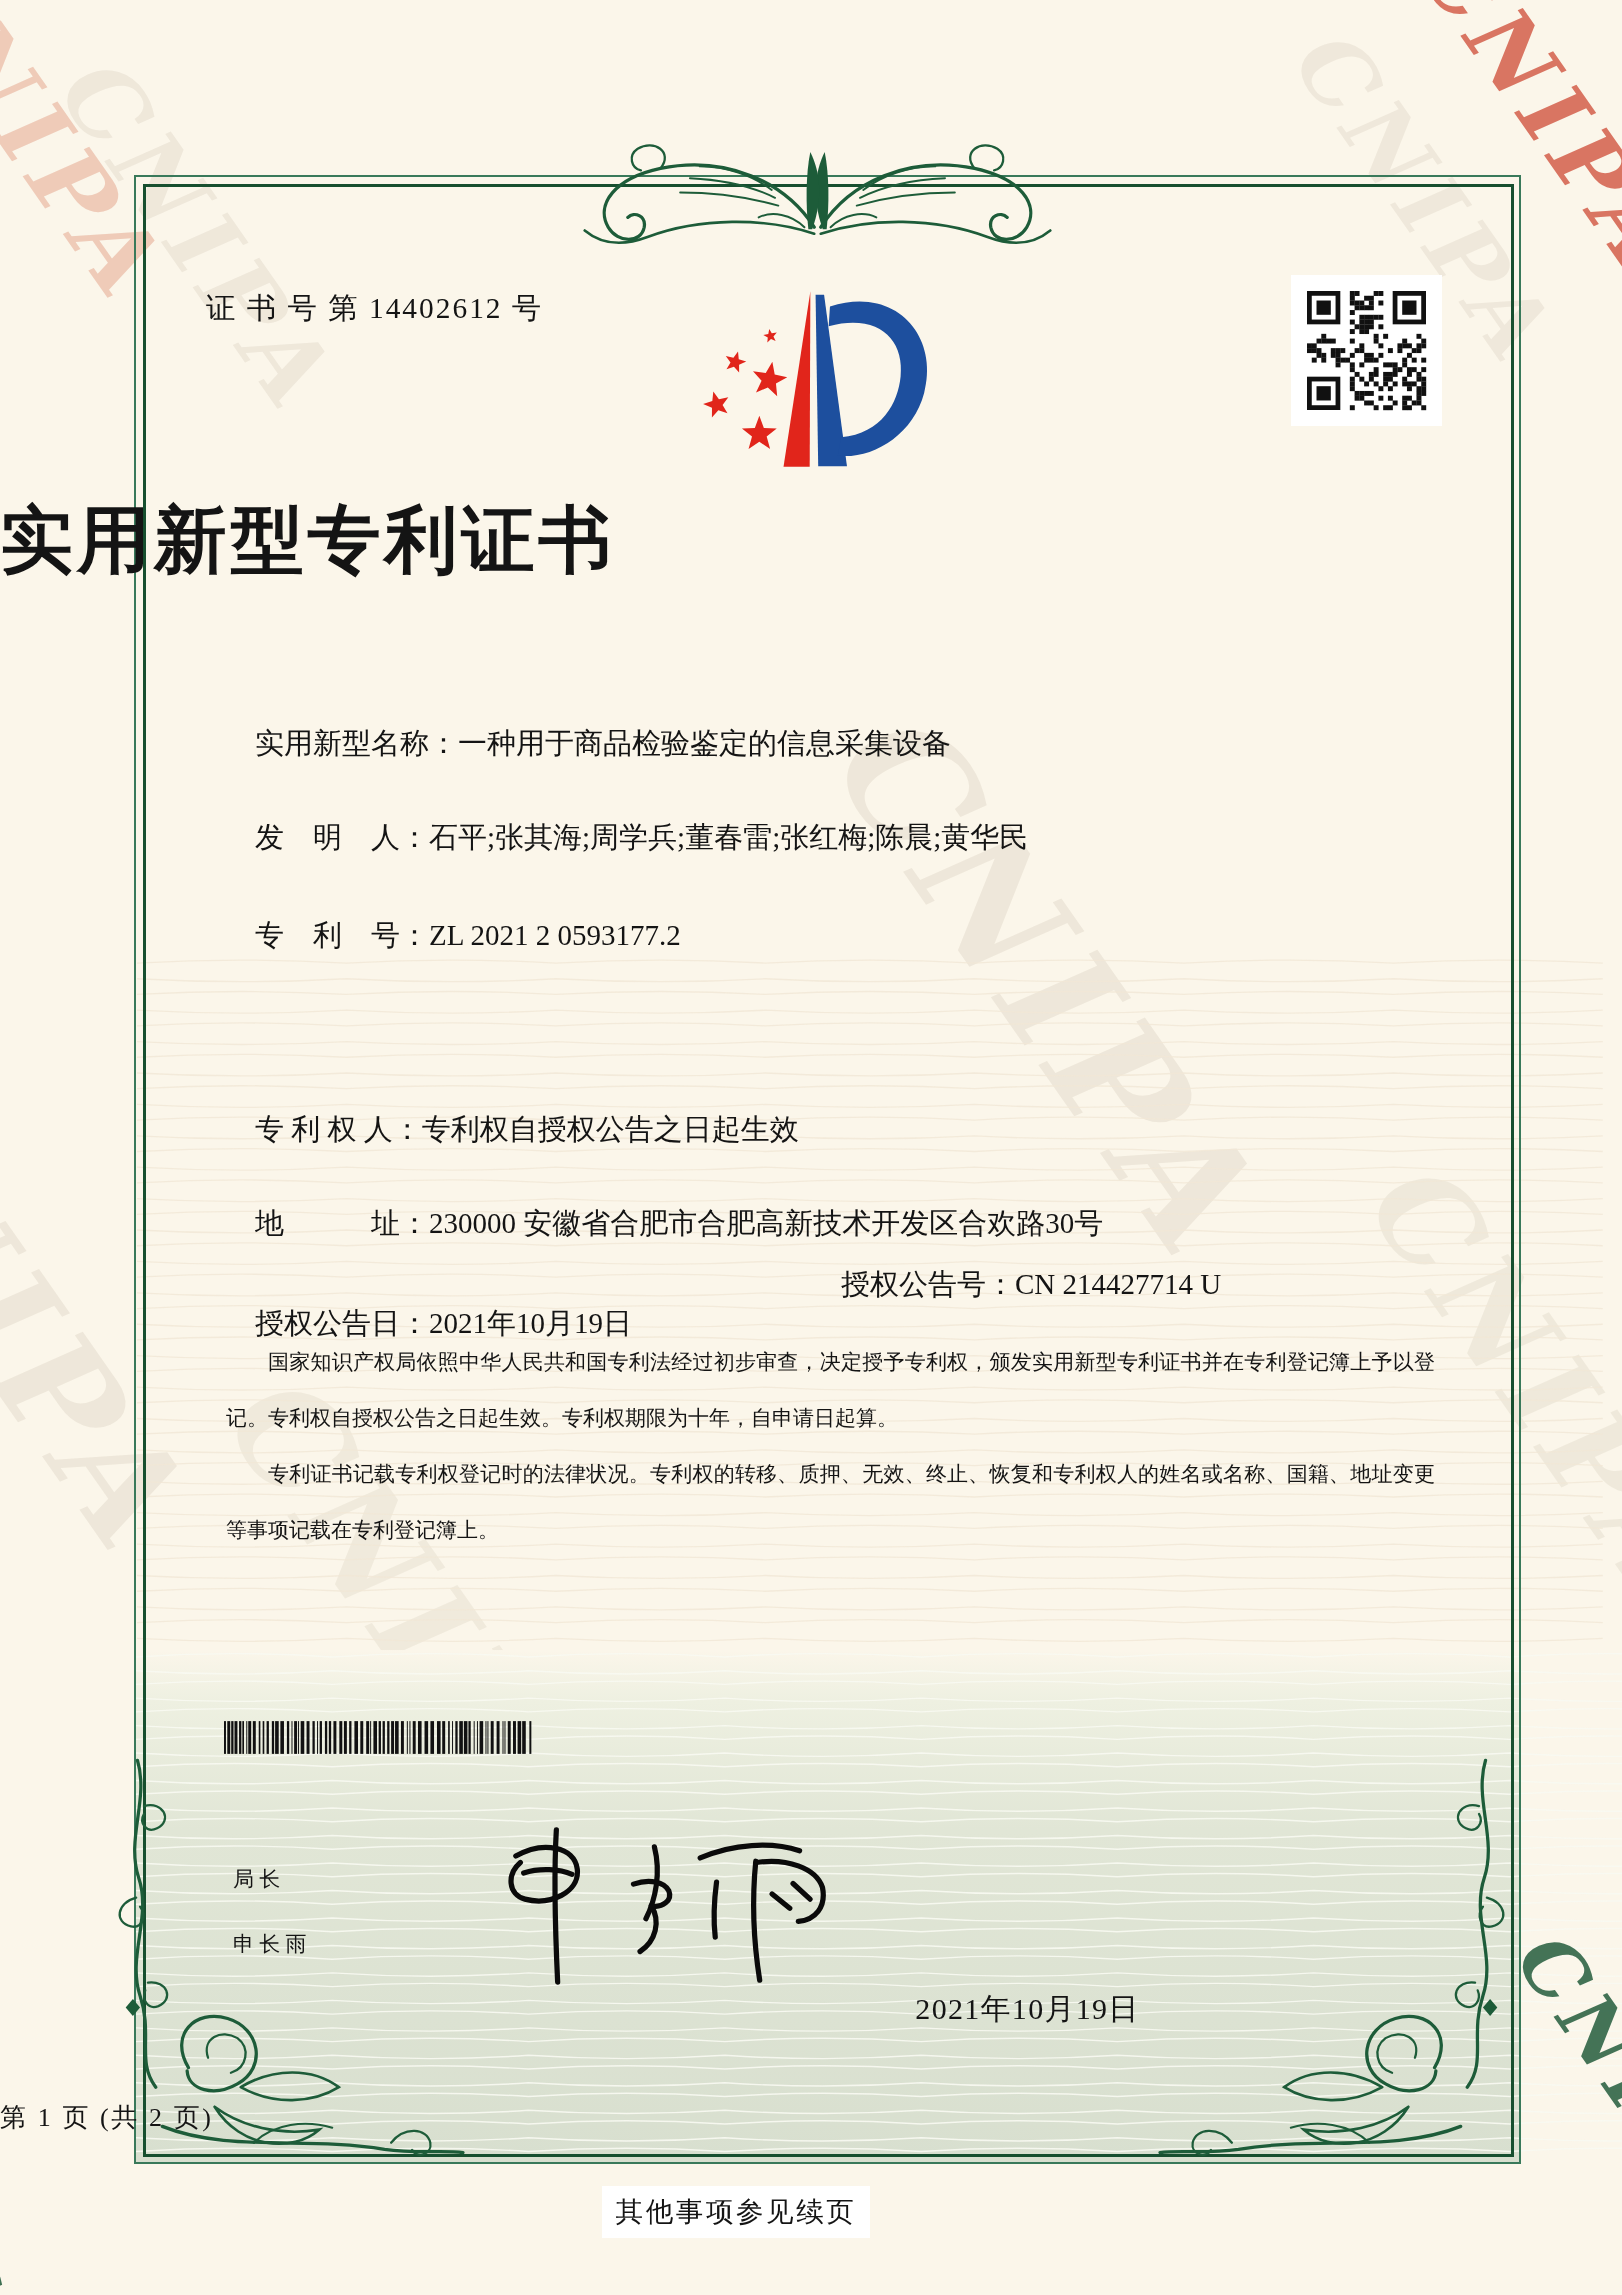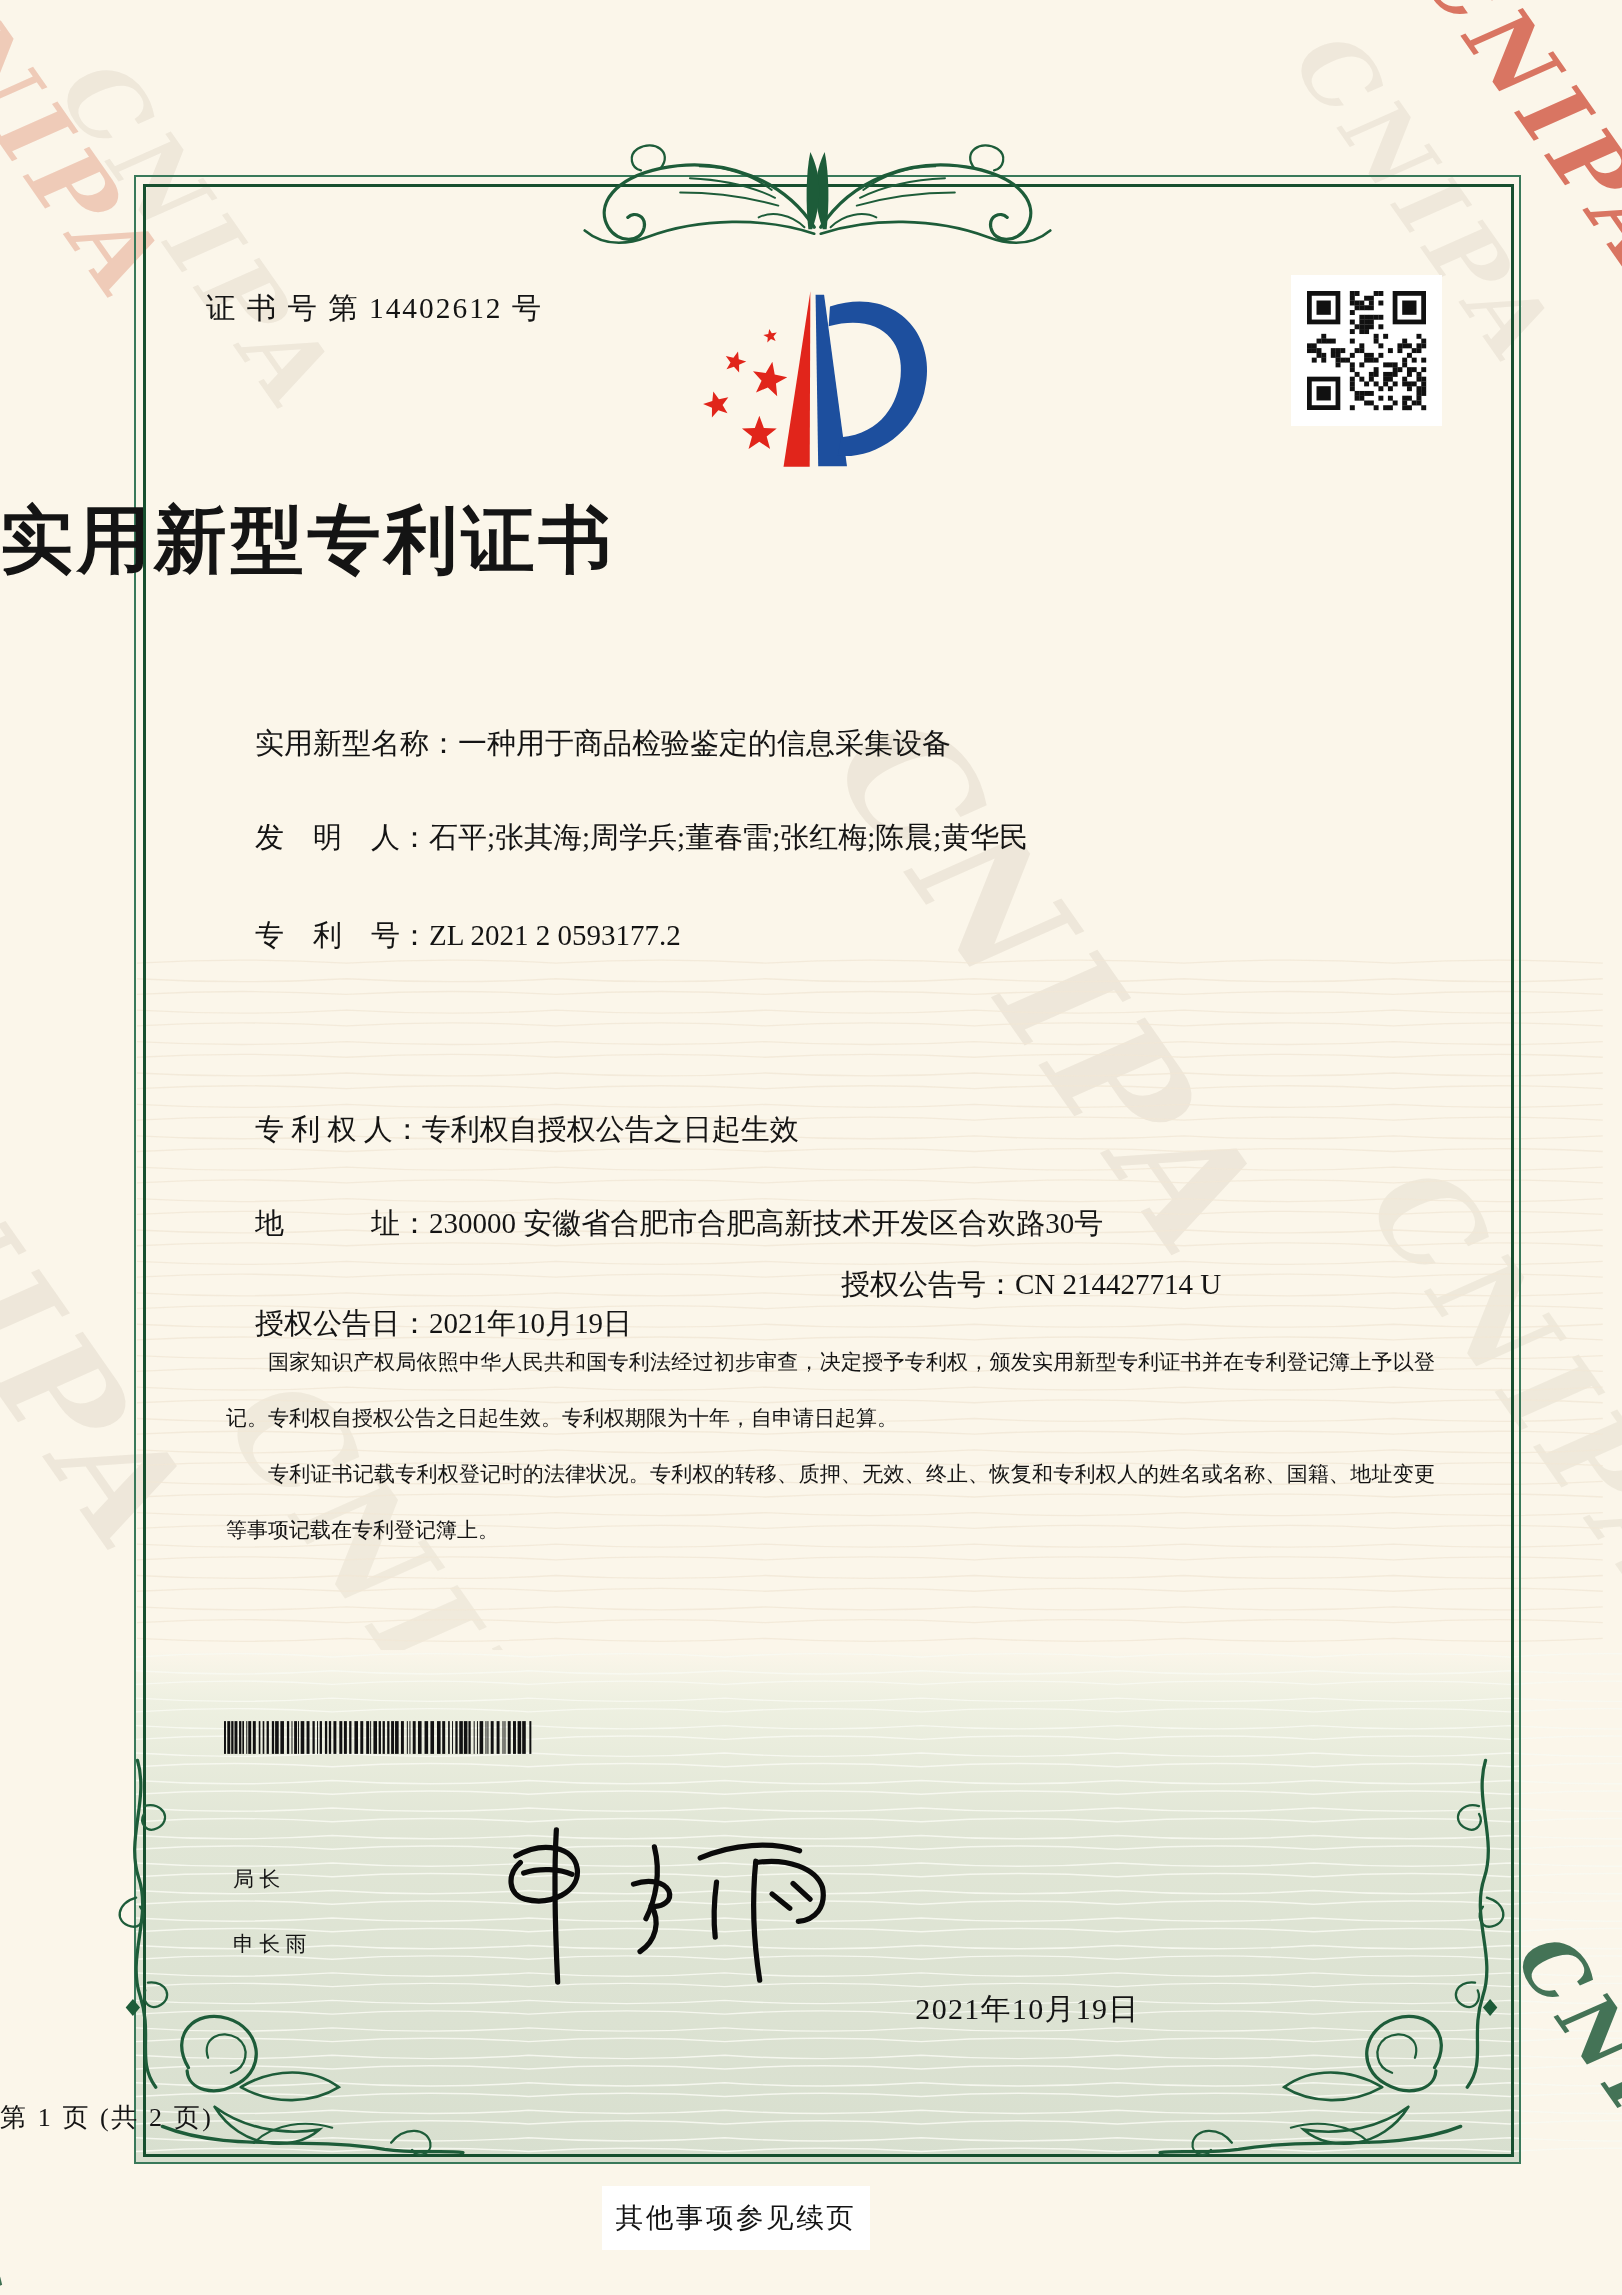--- a/index.html
+++ b/index.html
@@ -10,21 +10,21 @@
       transform-origin:0 0;transform:rotate(55deg);white-space:nowrap;pointer-events:none;letter-spacing:9.2px;}
   .lbl{white-space:pre;}
   .row{position:absolute;left:226px;font-size:29px;line-height:39px;white-space:pre;}
   .cert-no{position:absolute;left:206px;top:289px;font-size:29.4px;letter-spacing:2px;white-space:pre;}
   .title{position:absolute;left:0;top:492px;width:1577px;text-align:left;font-size:73px;font-weight:700;letter-spacing:3.9px;}
   .paras{position:absolute;left:226px;top:1334px;width:1209px;font-size:21px;line-height:56px;text-align:justify;}
   .paras p{margin:0;text-indent:2em;}
   .sig-label{position:absolute;left:233px;font-size:21px;letter-spacing:5.2px;}
   .issue-date{position:absolute;left:815px;top:1989px;width:425px;text-align:center;font-size:30px;letter-spacing:1.3px;}
   .page-ind{position:absolute;left:0;top:2100px;width:1455px;font-size:26px;letter-spacing:2.6px;}
-  .note-box{position:absolute;left:602px;top:2186px;width:268px;height:64px;background:#ffffff;
+  .note-box{position:absolute;left:602px;top:2186px;width:268px;height:52px;background:#ffffff;
             display:flex;align-items:center;justify-content:center;font-size:27.5px;letter-spacing:2.6px;}
   .frame{position:absolute;border-style:solid;border-color:#2e6e4c;}
   svg{display:block;overflow:visible;}
 </style>
 </head>
 <body>
 
 <div id="page">
 
   <span class="wm" style="left:131px;top:39px;font-size:98px;color:rgba(196,182,162,0.22);">CNIPA</span>

